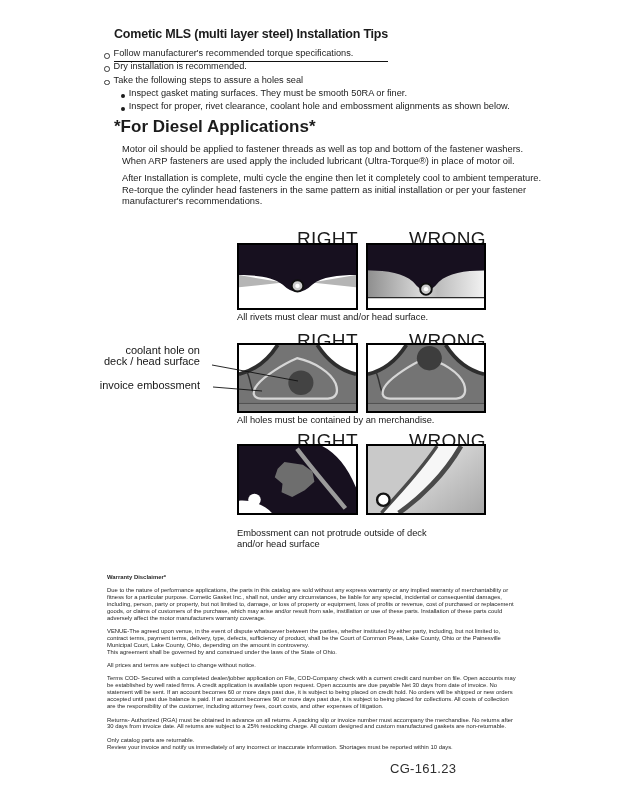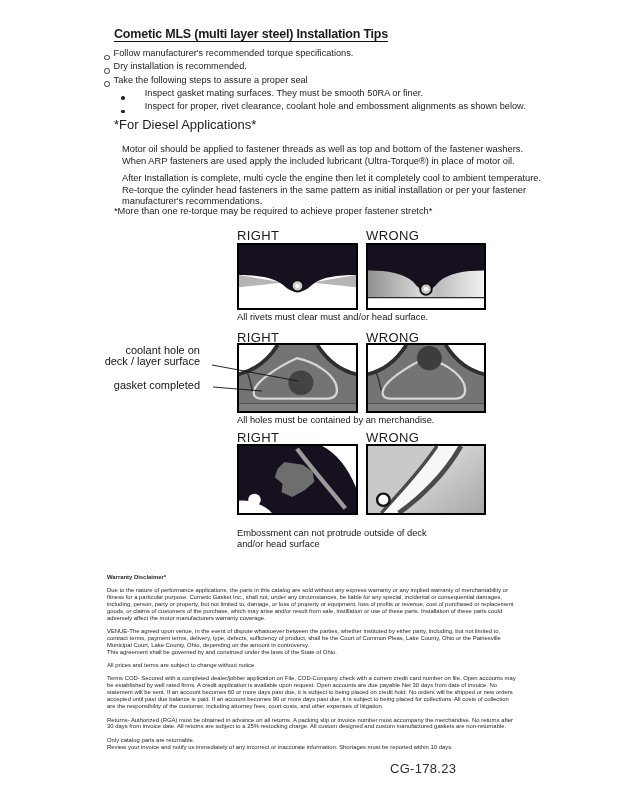--- a/index.html
+++ b/index.html
@@ -1,37 +1,37 @@
 <!DOCTYPE html>
 <html><head>
 <meta charset="utf-8">
 <style>
   html,body{margin:0;padding:0;background:#ffffff;}
   .page{position:relative;width:618px;height:800px;background:#ffffff;overflow:hidden;
         font-family:"Liberation Sans", sans-serif;color:#1c1c1c;}
 
   .title{position:absolute;left:114px;top:27px;font-size:12.5px;font-weight:bold;
-         letter-spacing:-0.2px;border-bottom:1.5px solid #111;padding-bottom:0;white-space:nowrap;}
+         letter-spacing:-0.2px;border-bottom:1.5px solid #111;padding-bottom:20px;white-space:nowrap;}
 
   .tips{position:absolute;left:104px;top:47px;width:480px;font-size:9.2px;line-height:13.3px;}
-  .trow{display:flex;align-items:flex-end;}
-  .trow.sub{padding-left:17px;gap:16px;}
+  .trow{display:flex;align-items:center;}
+  .trow.sub{padding-left:17px;}
   .ob{flex:0 0 auto;width:3.6px;height:3.6px;border:1px solid #3a3a3a;border-radius:50%;
       margin:4.2px 4px 0 0;}
   .fb{flex:0 0 auto;width:3.8px;height:3.8px;background:#1c1c1c;border-radius:50%;
       margin:4.4px 4px 0 0;}
 
-  .h2{position:absolute;left:114px;top:117px;font-size:13px;font-weight:normal;white-space:nowrap;}
+  .h2{position:absolute;left:114px;top:117px;font-size:17px;font-weight:bold;white-space:nowrap;}
   .para{position:absolute;left:114px;width:420px;margin:8px;font-size:9.3px;line-height:11.7px;}
   .para.pa1{top:136px;}
   .para.pa2{top:165px;}
   .note{position:absolute;left:114px;top:206px;font-size:9.3px;white-space:nowrap;}
 
   .dlabels{position:absolute;left:237px;width:250px;display:flex;gap:8px;}
-  .dlabels .dlabel{display:block;text-align:left;font-size:13px;letter-spacing:0.4px;color:#1a1a1a;}
+  .dlabels .dlabel{display:block;text-align:right;font-size:19px;letter-spacing:0.4px;color:#1a1a1a;}
   .dlabel.l{width:121px;} .dlabel.r{width:120px;}
   .gl1{top:228px;} .gl2{top:330px;} .gl3{top:430px;}
 
   .dbox{position:absolute;border:2px solid #000;box-sizing:border-box;background:#fff;}
   .dbox svg{position:absolute;inset:0;width:100%;height:100%;display:block;}
   .b1l{left:237px;top:243px;width:121px;height:67px;}
   .b1r{left:366px;top:243px;width:120px;height:67px;}
   .b2l{left:237px;top:343px;width:121px;height:70px;}
   .b2r{left:366px;top:343px;width:120px;height:70px;}
   .b3l{left:237px;top:444px;width:121px;height:71px;}
@@ -66,36 +66,35 @@
     <div class="trow">
       <span class="ob"></span>
       <span>Follow manufacturer's recommended torque specifications.</span>
     </div>
     <div class="trow">
       <span class="ob"></span>
       <span>Dry installation is recommended.</span>
     </div>
     <div class="trow">
       <span class="ob"></span>
-      <span>Take the following steps to assure a proper seal</span>
+      <span>Take the following steps to assure a holes seal</span>
     </div>
     <div class="trow sub">
       <span class="fb"></span>
       <span>Inspect gasket mating surfaces.  They must be smooth 50RA or finer.</span>
     </div>
     <div class="trow sub">
       <span class="fb"></span>
       <span>Inspect for proper, rivet clearance, coolant hole and embossment alignments as shown below.</span>
     </div>
   </div>
 
   <div class="h2">*For Diesel Applications*</div>
   <p class="para pa1">Motor oil should be applied to fastener threads as well as top and bottom of the fastener washers. When ARP fasteners are used apply the included lubricant (Ultra-Torque®) in place of motor oil.</p>
   <p class="para pa2">After Installation is complete, multi cycle the engine then let it completely cool to ambient temperature. Re-torque the cylinder head fasteners in the same pattern as initial installation or per your fastener manufacturer's recommendations.</p>
-  <div class="note">*More than one re-torque may be required to achieve proper fastener stretch*</div>
 
   <div class="dlabels gl1">
     <span class="dlabel l">RIGHT</span>
     <span class="dlabel r">WRONG</span>
   </div>
   <div class="dbox b1l">
     <svg viewBox="0 0 121 67" preserveAspectRatio="none" aria-hidden="true">
       <rect x="0" y="0" width="121" height="67" fill="#ffffff"></rect>
       <polygon points="0,32 46,40 0,45" fill="#b5b5b5"></polygon>
       <polygon points="121,32 75,40 121,45" fill="#b5b5b5"></polygon>
@@ -123,23 +122,23 @@
     </svg>
   </div>
   <div class="dcaption dc1">All rivets must clear must and/or head surface.</div>
 
   <div class="dlabels gl2">
     <span class="dlabel l">RIGHT</span>
     <span class="dlabel r">WRONG</span>
   </div>
   <div class="ann ann1">
     <div>coolant hole on</div>
-    <div>deck / layer surface</div>
-  </div>
-  <div class="ann ann2">gasket completed</div>
+    <div>deck / head surface</div>
+  </div>
+  <div class="ann ann2">invoice embossment</div>
   <svg class="leaders" viewBox="0 0 100 40" aria-hidden="true">
     <line x1="2" y1="5" x2="88" y2="21" stroke="#111" stroke-width="0.9"></line>
     <line x1="3" y1="27" x2="52" y2="31" stroke="#111" stroke-width="0.9"></line>
   </svg>
   <div class="dbox b2l">
     <svg viewBox="0 0 121 70" preserveAspectRatio="none" aria-hidden="true">
       <rect width="121" height="70" fill="#747474"></rect>
       <rect y="62" width="121" height="8" fill="#7e7e7e"></rect>
       <line x1="0" y1="62" x2="121" y2="62" stroke="#4f4f4f" stroke-width="1"></line>
       <path d="M0,0 H40 C30,16 16,27 0,31 Z" fill="#ffffff"></path>
@@ -205,15 +204,15 @@
     <p>Due to the nature of performance applications, the parts in this catalog are sold without any express warranty or any implied warranty of merchantability or fitness for a particular purpose.  Cometic Gasket Inc., shall not, under any circumstances, be liable for any special, incidental or consequential damages, including, person, party or property, but not limited to, damage, or loss of property or equipment, loss of profits or revenue, cost of purchased or replacement goods, or claims of customers of the purchase, which may arise and/or result from sale, instillation or use of these parts.  Installation of these parts could adversely affect the motor manufacturers warranty coverage.</p>
     <p class="tight">VENUE-The agreed upon venue, in the event of dispute whatsoever between the parties, whether instituted by either party, including, but not limited to, contract terms, payment terms, delivery, type, defects, sufficiency of product, shall be the Court of Common Pleas, Lake County, Ohio or the Painesville Municipal Court, Lake County, Ohio, depending on the amount in controversy.</p>
     <p>This agreement shall be governed by and construed under the laws of the State of Ohio.</p>
     <p>All prices and terms are subject to change without notice.</p>
     <p>Terms COD- Secured with a completed dealer/jobber application on File, COD-Company check with a current credit card number on file.  Open accounts may be established by well rated firms.  A credit application is available upon request.  Open accounts are due payable Net 30 days from date of invoice.  No statement will be sent.  If an account becomes 60 or more days past due, it is subject to being placed on credit hold.  No orders will be shipped or new orders accepted until past due balance is paid.  If an account becomes 90 or more days past due, it is subject to being placed for collections.  All costs of collection are the responsibility of the customer, including attorney fees, court costs, and other expenses of litigation.</p>
     <p>Returns- Authorized (RGA) must be obtained in advance on all returns.  A packing slip or invoice number must accompany the merchandise.  No returns after 30 days from invoice date.  All returns are subject to a 25% restocking charge.  All custom designed and custom manufactured gaskets are non-returnable.</p>
     <p class="tight">Only catalog parts are returnable.</p>
     <p>Review your invoice and notify us immediately of any incorrect or inaccurate information.  Shortages must be reported within 10 days.</p>
   </div>
 
-  <div class="pagenum">CG-178.23</div>
+  <div class="pagenum">CG-161.23</div>
 
 </div>
 
 </body></html>

